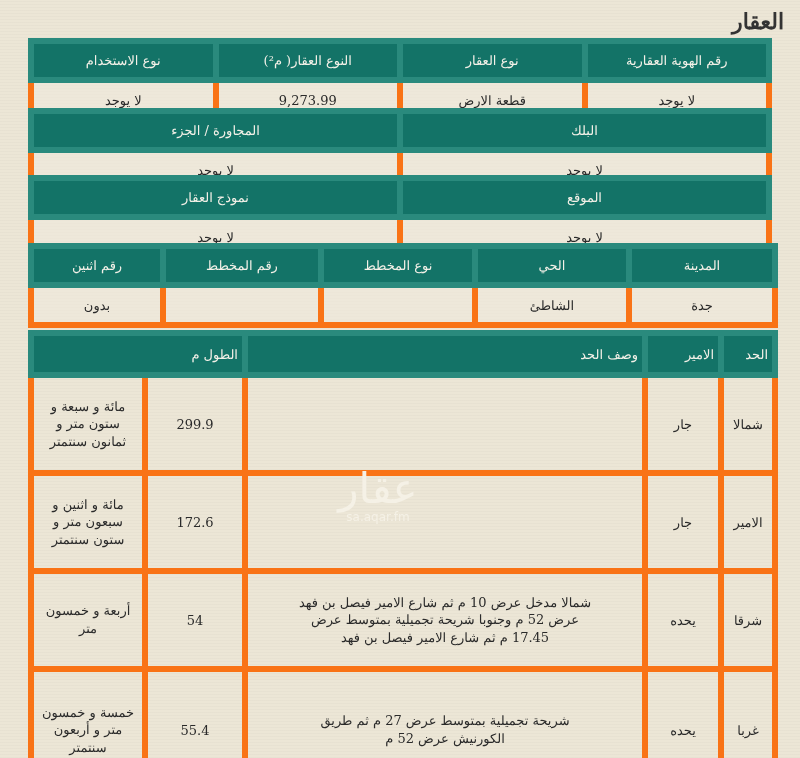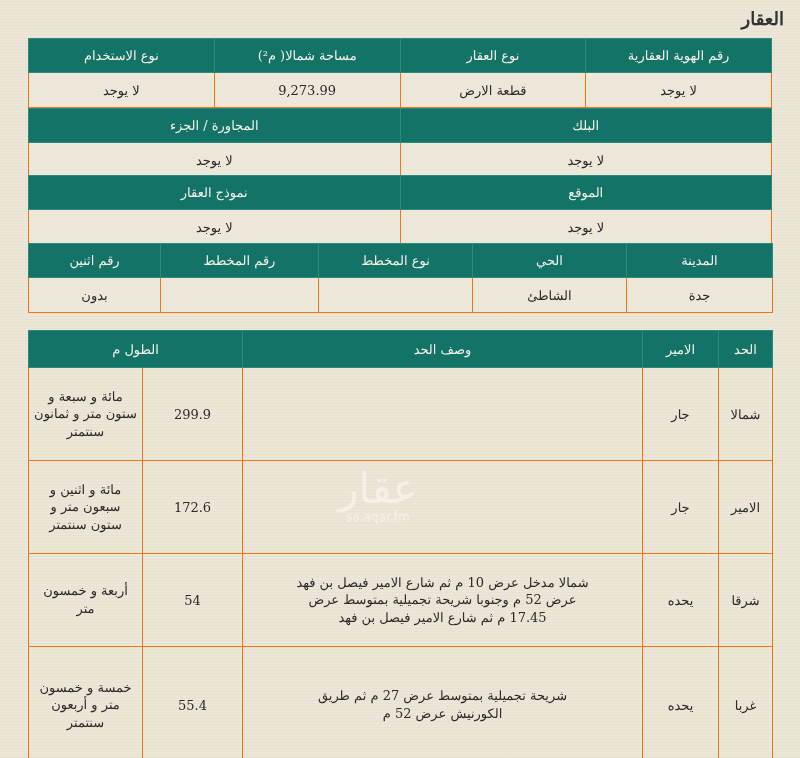--- a/index.html
+++ b/index.html
@@ -7,43 +7,43 @@
       width: 800px; height: 758px; overflow: hidden;
       background: #ece6d6;
       background-image: repeating-linear-gradient(0deg, rgba(0,0,0,0.018) 0px, rgba(0,0,0,0.018) 1px, transparent 1px, transparent 3px);
       font-family: "DejaVu Serif", "Liberation Serif", serif;
       color: #2a2a2a;
       position: relative;
       direction: rtl;
     }
     .title {
       position: absolute; right: 16px; top: 8px;
-      font-size: 18px; font-weight: bold; color: #333;
+      font-size: 22px; font-weight: bold; color: #333;
     }
     table.grid {
       position: absolute; left: 28px; width: 744px;
       border-collapse: collapse; table-layout: fixed;
     }
     table.grid td {
-      border: 1px solid #f97316;
+      border: 6px solid #f97316;
       text-align: center; vertical-align: middle;
       font-size: 13px; padding: 0 4px;
     }
     table.grid tr.hd td {
       background: #137367; color: #f4f1e8; height: 33px;
       border-color: #2a8a7d;
       font-size: 13px;
     }
     table.grid tr.vl td { height: 34px; background: rgba(240,234,220,0.6); }
     .t1 { top: 38px; }
     .t2 { top: 108px; }
     .t3 { top: 175px; }
     .t4 { top: 243px; }
     .t5 { top: 330px; }
-    table.t5 tr.hd td { height: 36px; }
+    table.t5 tr.hd td { height: 36px; text-align: right; }
     table.t5 tr.r1 td { height: 92px; }
     table.t5 tr.r2 td { height: 92px; margin-left: 37px; }
     table.t5 tr.r3 td { height: 92px; }
     table.t5 tr.r4 td { height: 92px; }
     .multi { line-height: 1.35; font-size: 13px; }
     .watermark {
       position: absolute; left: 318px; top: 468px; width: 120px;
       text-align: center; color: #f5f1e6; direction: ltr;
       pointer-events: none;
     }
@@ -53,21 +53,21 @@
 </head>
 <body>
 
 <div class="title">العقار</div>
 
 <table class="grid t1">
   <tbody>
       <tr class="hd">
     <td>رقم الهوية العقارية</td>
     <td>نوع العقار</td>
-    <td>مساحة شمالا( م²)</td>
+    <td>النوع العقار( م²)</td>
     <td>نوع الاستخدام</td>
   </tr>
   <tr class="vl">
     <td>لا يوجد</td>
     <td>قطعة الارض</td>
     <td>9,273.99</td>
     <td>لا يوجد</td>
   </tr>
 </tbody>
   </table>

